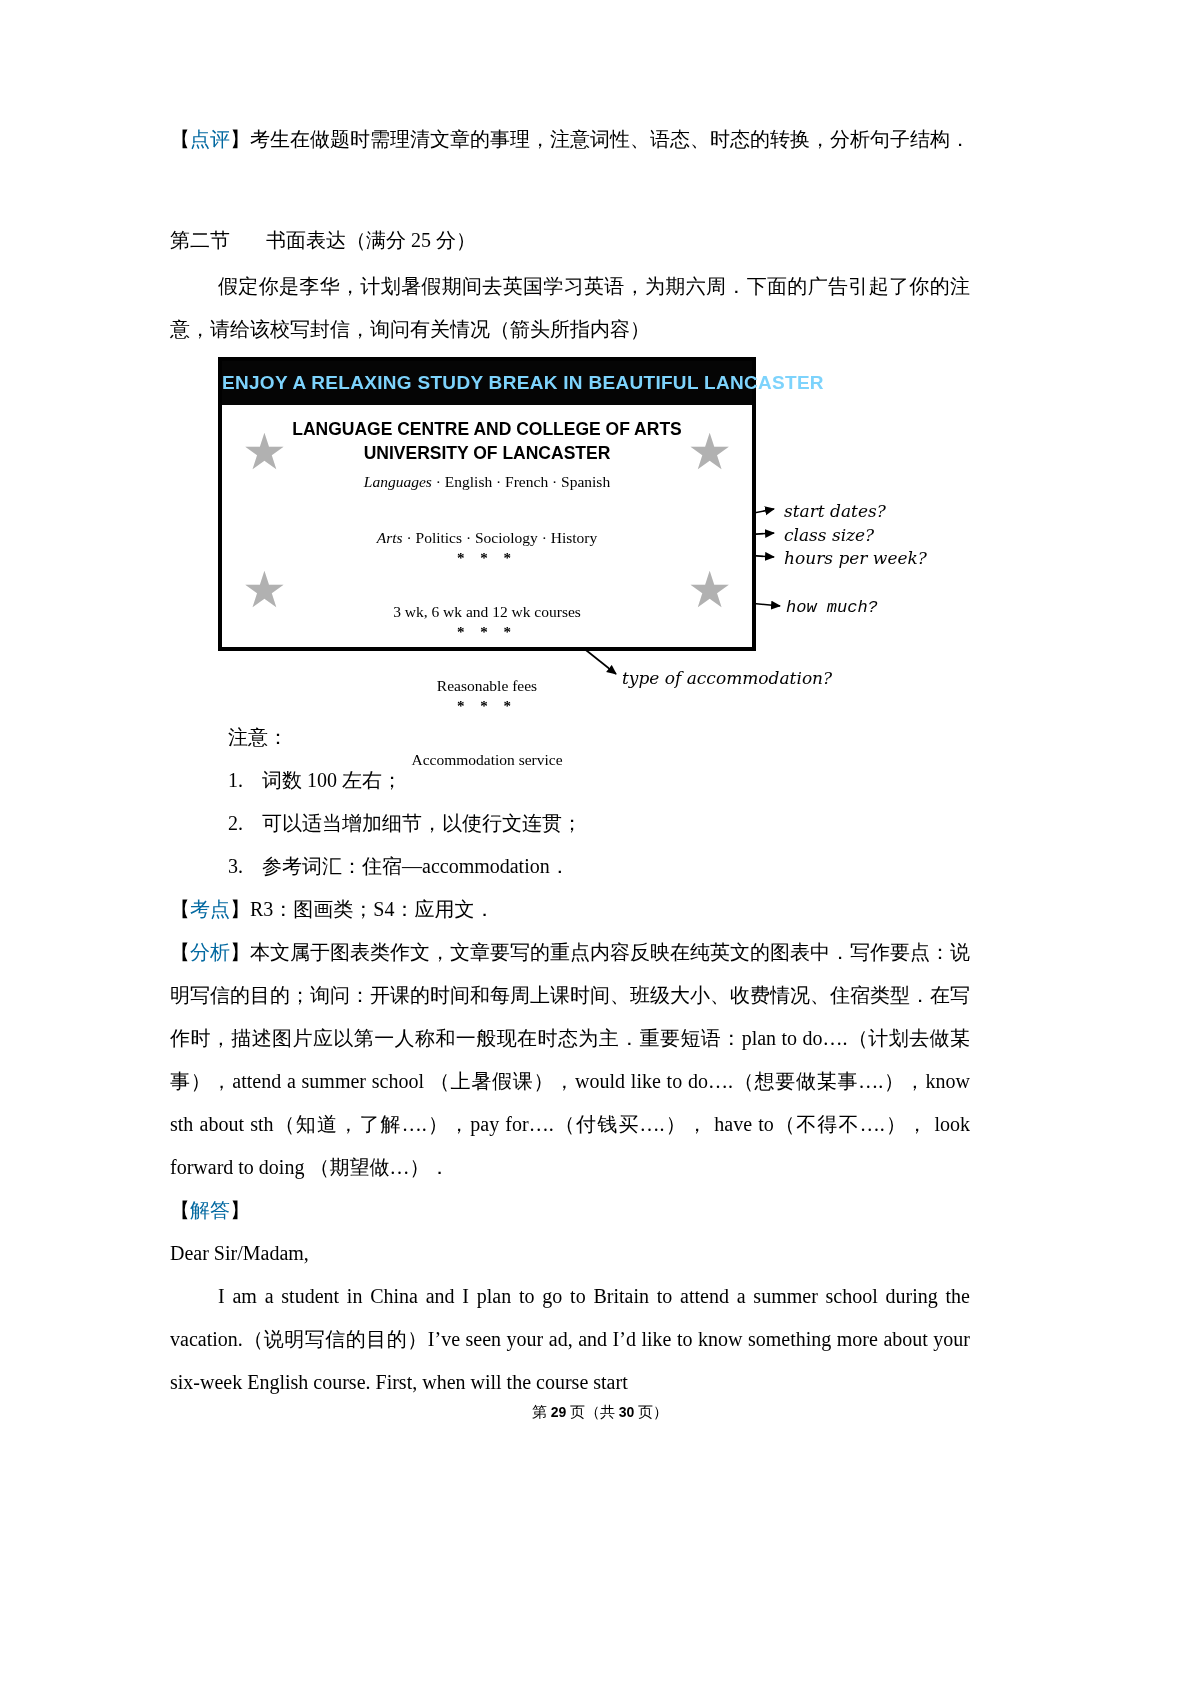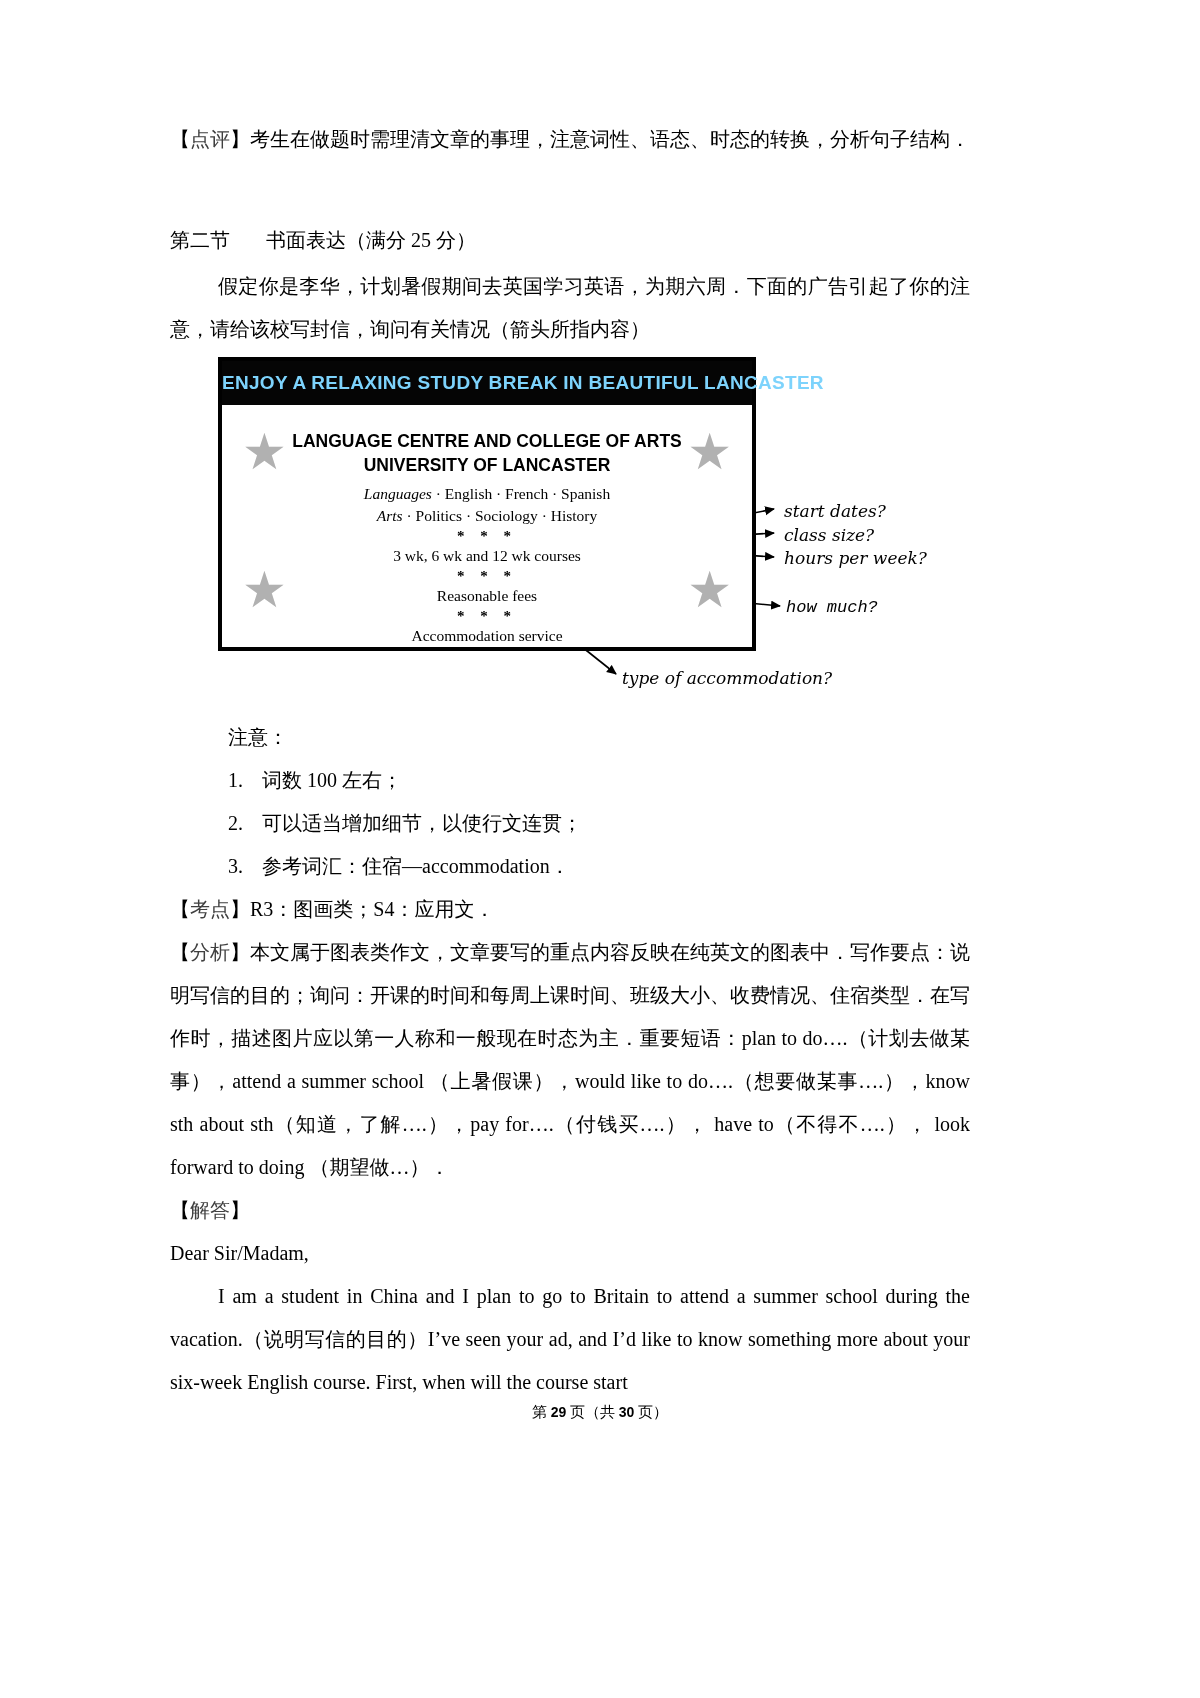--- a/index.html
+++ b/index.html
@@ -4,42 +4,42 @@
 <style>
   * { margin:0; padding:0; box-sizing:border-box; }
   html,body { background:#ffffff; }
   .page {
     width:1200px; height:1698px; position:relative; background:#fff;
     font-family:"Liberation Serif","DejaVu Serif",serif;
     font-size:20px; color:#000; overflow:hidden;
   }
   .content { padding:118px 230px 0 170px; }
   .para { line-height:2.15; }
-  .blue { color:#404040; }
+  .blue { color:#0369a1; }
   .justify { text-align:justify;font-family:Liberation Serif, serif; }
 
   .mb-comment { margin-bottom:58px; }
   .section-title { margin-bottom:3px; }
   .section-gap { margin-left:36px; }
   .task-para { text-indent:48px; margin-bottom:6px; text-align:justify; }
 
   
   .figure { position:relative; height:345px; margin-bottom:14px; }
   .arrows { position:absolute; left:0; top:0; pointer-events:none; }
   .arrows line { stroke:#000; stroke-width:1.6; }
 
   .adbox { position:absolute; left:48px; top:0; width:538px; height:294px;
            border:4px solid #000; background:#fff; }
   .ad-header { height:44px; line-height:44px; background:#050505; color:#7dd3fc;
     font-family:"Liberation Sans","DejaVu Sans",sans-serif; font-weight:bold;
     font-size:19px; text-align:center; letter-spacing:0.3px; white-space:nowrap; }
-  .ad-body { position:relative; text-align:center; padding-top:24px; }
+  .ad-body { position:relative; text-align:center; padding-top:12px; }
   .ad-l1 { font-family:"Liberation Sans","DejaVu Sans",sans-serif; font-weight:bold;
            font-size:17.5px; line-height:24px; }
-  .ad-serif { font-size:15.5px; line-height:22px; }
+  .ad-serif { font-size:15.5px; line-height:22px;margin-top:34px; }
   .langs { margin-top:6px; }
   .ad-sep { font-size:15px; line-height:18px; letter-spacing:6px; font-weight:bold; }
   .star { position:absolute; color:#b1b1b1; font-size:50px; line-height:1;
           font-family:"DejaVu Sans",sans-serif; }
   .s-tl { left:20px;  top:66px; }
   .s-tr { right:20px; top:66px; }
   .s-bl { left:20px;  top:204px; }
   .s-br { right:20px; top:204px; }
 
   .anno { position:absolute; font-style:italic; font-size:17px; line-height:22px;

